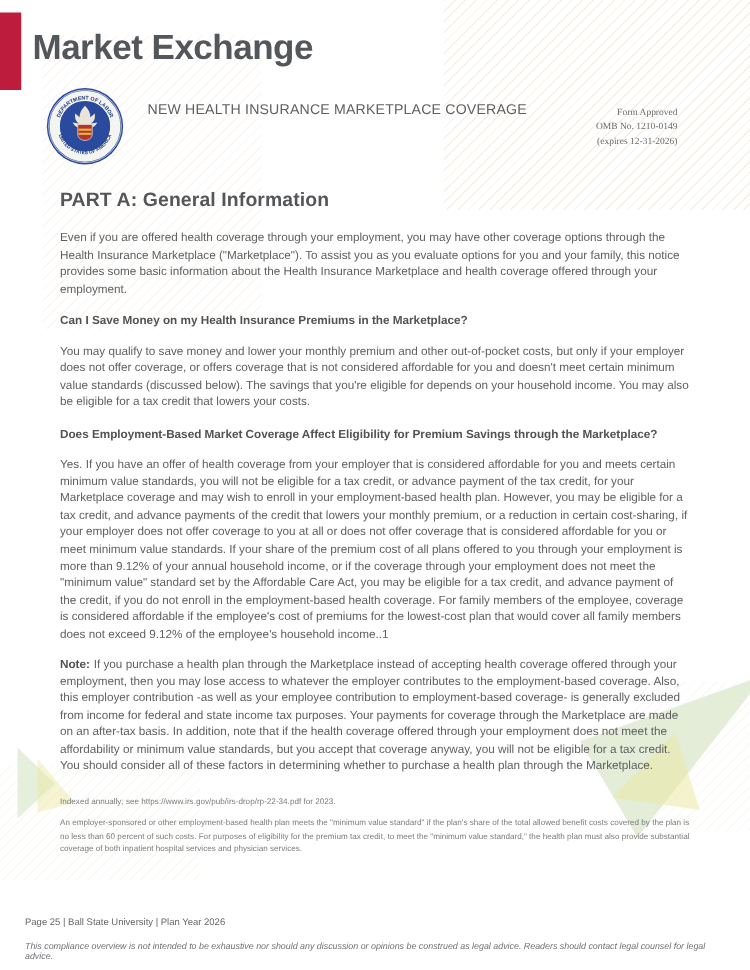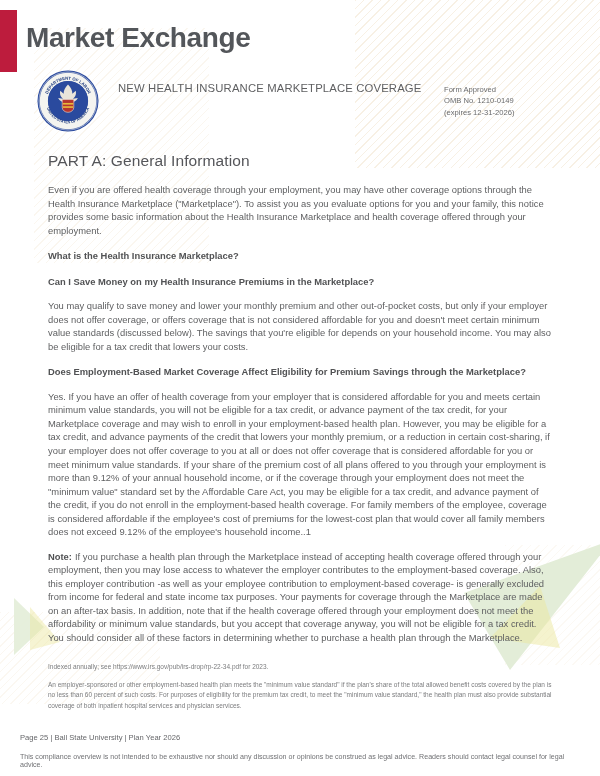--- a/index.html
+++ b/index.html
@@ -12,34 +12,34 @@
   .stripes-bl{left:0;top:612px;width:160px;height:92px;opacity:.28;}
   .stripes-br{right:0;top:545px;width:95px;height:120px;opacity:.22;}
   .tri-layer{top:0;left:0;width:600px;height:776px;}
 
   .red-bar{position:absolute;left:0;top:10px;width:17px;height:62px;background:#bd1c3d;}
   .main-title{position:absolute;left:26px;top:22px;font-size:28px;font-weight:700;
               color:#53565a;letter-spacing:-0.4px;}
   .seal{position:absolute;left:37px;top:70px;width:62px;height:62px;}
   .doc-title{position:absolute;left:118px;top:80px;width:345px;font-size:11.3px;line-height:1.55;
              color:#5e5f61;letter-spacing:0.15px;}
-  .form-approved{position:absolute;right:40px;top:84px;width:116px;text-align:left;
-                 font-size:7.6px;line-height:1.5;color:#6a6b6d;}
+  .form-approved{position:absolute;right:58px;top:84px;width:116px;text-align:right;
+                 font-size:7.6px;line-height:1.5;color:#6a6b6d;font-family:Liberation Serif, serif;}
 
   .content{position:absolute;left:48px;top:152px;width:506px;color:#5e5f61;}
-  .parta{font-size:15.5px;font-weight:400;color:#55565a;margin:0 0 13px;letter-spacing:0.1px;}
+  .parta{font-size:15.5px;font-weight:700;color:#55565a;margin:0 0 13px;letter-spacing:0.1px;}
   .content p{font-size:9.4px;line-height:1.44;margin:0 0 11px;}
   .content p.q{font-weight:700;color:#515254;margin:12px 0 11px;}
   .note-label{font-weight:700;color:#515254;margin-right:3px;}
   .footnotes{margin-top:18px;color:#7b7c7e;}
   .footnotes p{font-size:6.5px;line-height:1.6;margin:0 0 7px;}
 
   .footer-page{position:absolute;left:20px;top:733px;font-size:7.6px;color:#66676a;}
   .footer-disclaimer{position:absolute;left:20px;top:753px;right:16px;font-size:7.1px;
-                     color:#707174;}
+                     font-style:italic;color:#707174;}
 </style>
 </head>
 <body>
 
 <div class="page">
 
   <div class="deco stripes stripes-tr"></div>
   <div class="deco stripes stripes-left"></div>
   <div class="deco stripes stripes-bl"></div>
   <div class="deco stripes stripes-br"></div>
@@ -80,21 +80,20 @@
 
   <div class="form-approved">
     <div>Form Approved</div>
     <div>OMB No. 1210-0149</div>
     <div>(expires 12-31-2026)</div>
   </div>
 
   <div class="content">
     <h2 class="parta">PART A: General Information</h2>
     <p>Even if you are offered health coverage through your employment, you may have other coverage options through the Health Insurance Marketplace ("Marketplace"). To assist you as you evaluate options for you and your family, this notice provides some basic information about the Health Insurance Marketplace and health coverage offered through your employment.</p>
-    <p class="q">What is the Health Insurance Marketplace?</p>
     <p class="q">Can I Save Money on my Health Insurance Premiums in the Marketplace?</p>
     <p>You may qualify to save money and lower your monthly premium and other out-of-pocket costs, but only if your employer does not offer coverage, or offers coverage that is not considered affordable for you and doesn't meet certain minimum value standards (discussed below). The savings that you're eligible for depends on your household income. You may also be eligible for a tax credit that lowers your costs.</p>
     <p class="q">Does Employment-Based Market Coverage Affect Eligibility for Premium Savings through the Marketplace?</p>
     <p>Yes. If you have an offer of health coverage from your employer that is considered affordable for you and meets certain minimum value standards, you will not be eligible for a tax credit, or advance payment of the tax credit, for your Marketplace coverage and may wish to enroll in your employment-based health plan. However, you may be eligible for a tax credit, and advance payments of the credit that lowers your monthly premium, or a reduction in certain cost-sharing, if your employer does not offer coverage to you at all or does not offer coverage that is considered affordable for you or meet minimum value standards. If your share of the premium cost of all plans offered to you through your employment is more than 9.12% of your annual household income, or if the coverage through your employment does not meet the "minimum value" standard set by the Affordable Care Act, you may be eligible for a tax credit, and advance payment of the credit, if you do not enroll in the employment-based health coverage. For family members of the employee, coverage is considered affordable if the employee's cost of premiums for the lowest-cost plan that would cover all family members does not exceed 9.12% of the employee's household income..1</p>
     <p><span class="note-label">Note:</span><span>If you purchase a health plan through the Marketplace instead of accepting health coverage offered through your employment, then you may lose access to whatever the employer contributes to the employment-based coverage. Also, this employer contribution -as well as your employee contribution to employment-based coverage- is generally excluded from income for federal and state income tax purposes. Your payments for coverage through the Marketplace are made on an after-tax basis. In addition, note that if the health coverage offered through your employment does not meet the affordability or minimum value standards, but you accept that coverage anyway, you will not be eligible for a tax credit. You should consider all of these factors in determining whether to purchase a health plan through the Marketplace.</span></p>
 
     <div class="footnotes">
       <p>Indexed annually; see https://www.irs.gov/pub/irs-drop/rp-22-34.pdf for 2023.</p>
       <p>An employer-sponsored or other employment-based health plan meets the "minimum value standard" if the plan's share of the total allowed benefit costs covered by the plan is no less than 60 percent of such costs. For purposes of eligibility for the premium tax credit, to meet the "minimum value standard," the health plan must also provide substantial coverage of both inpatient hospital services and physician services.</p>
     </div>

